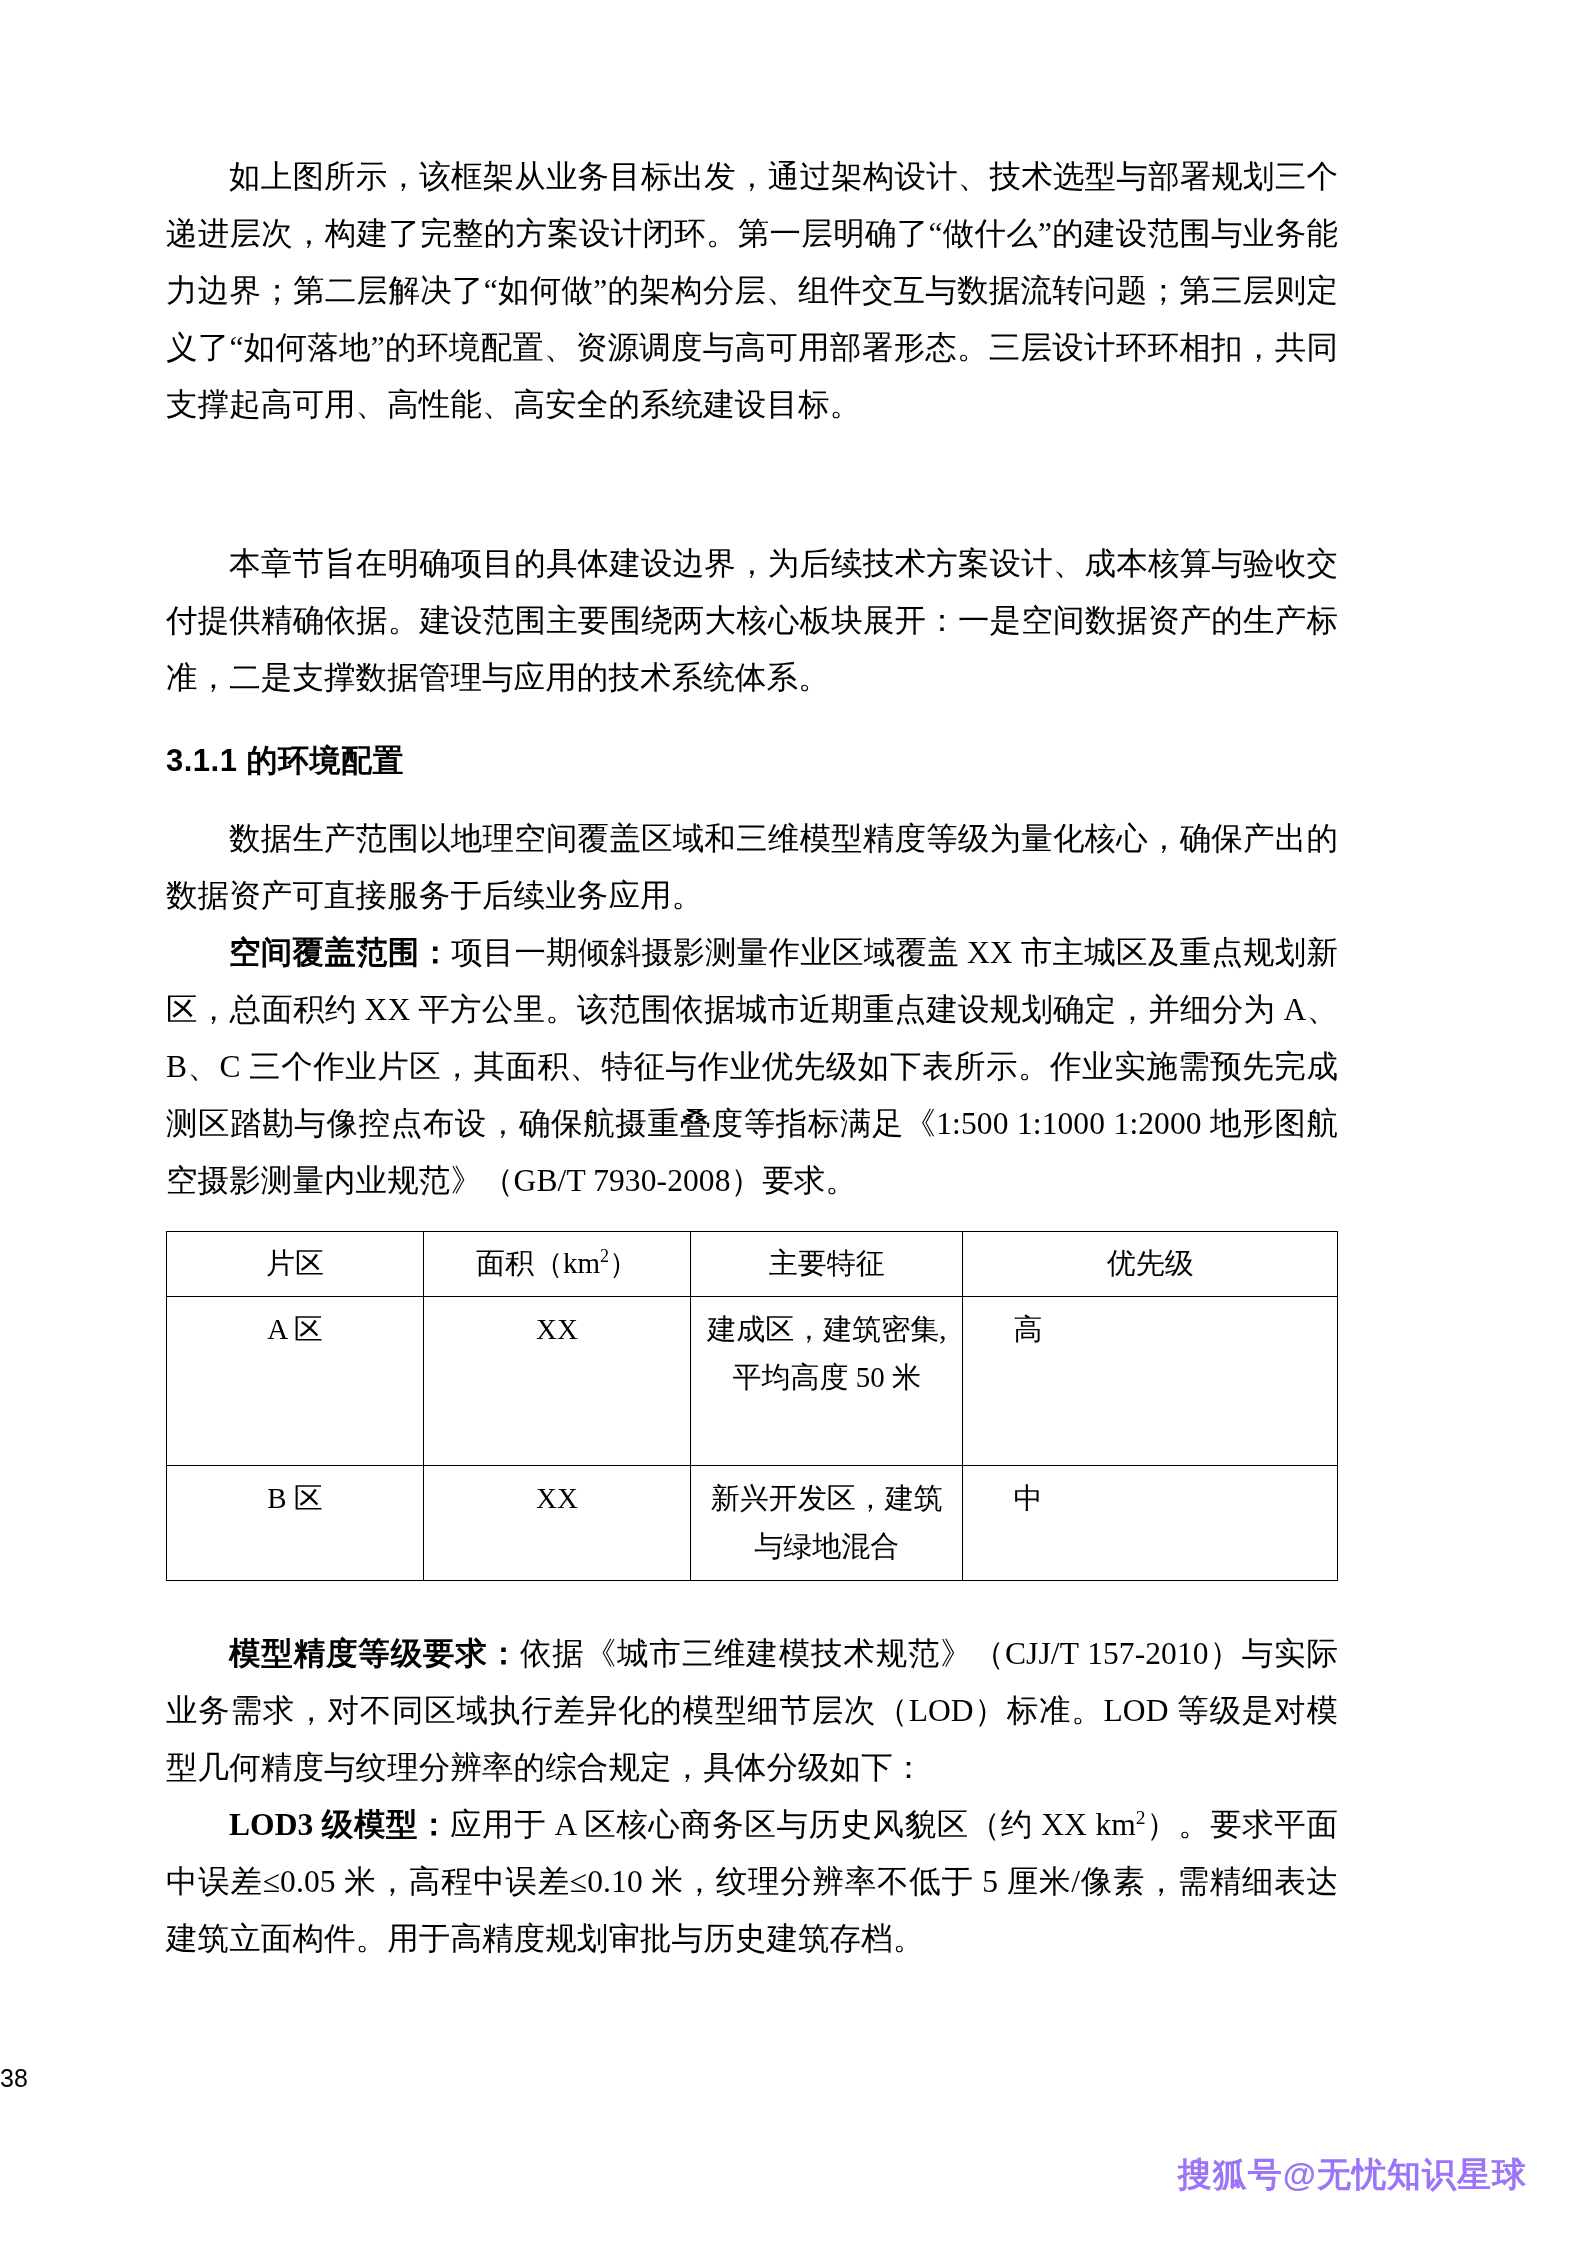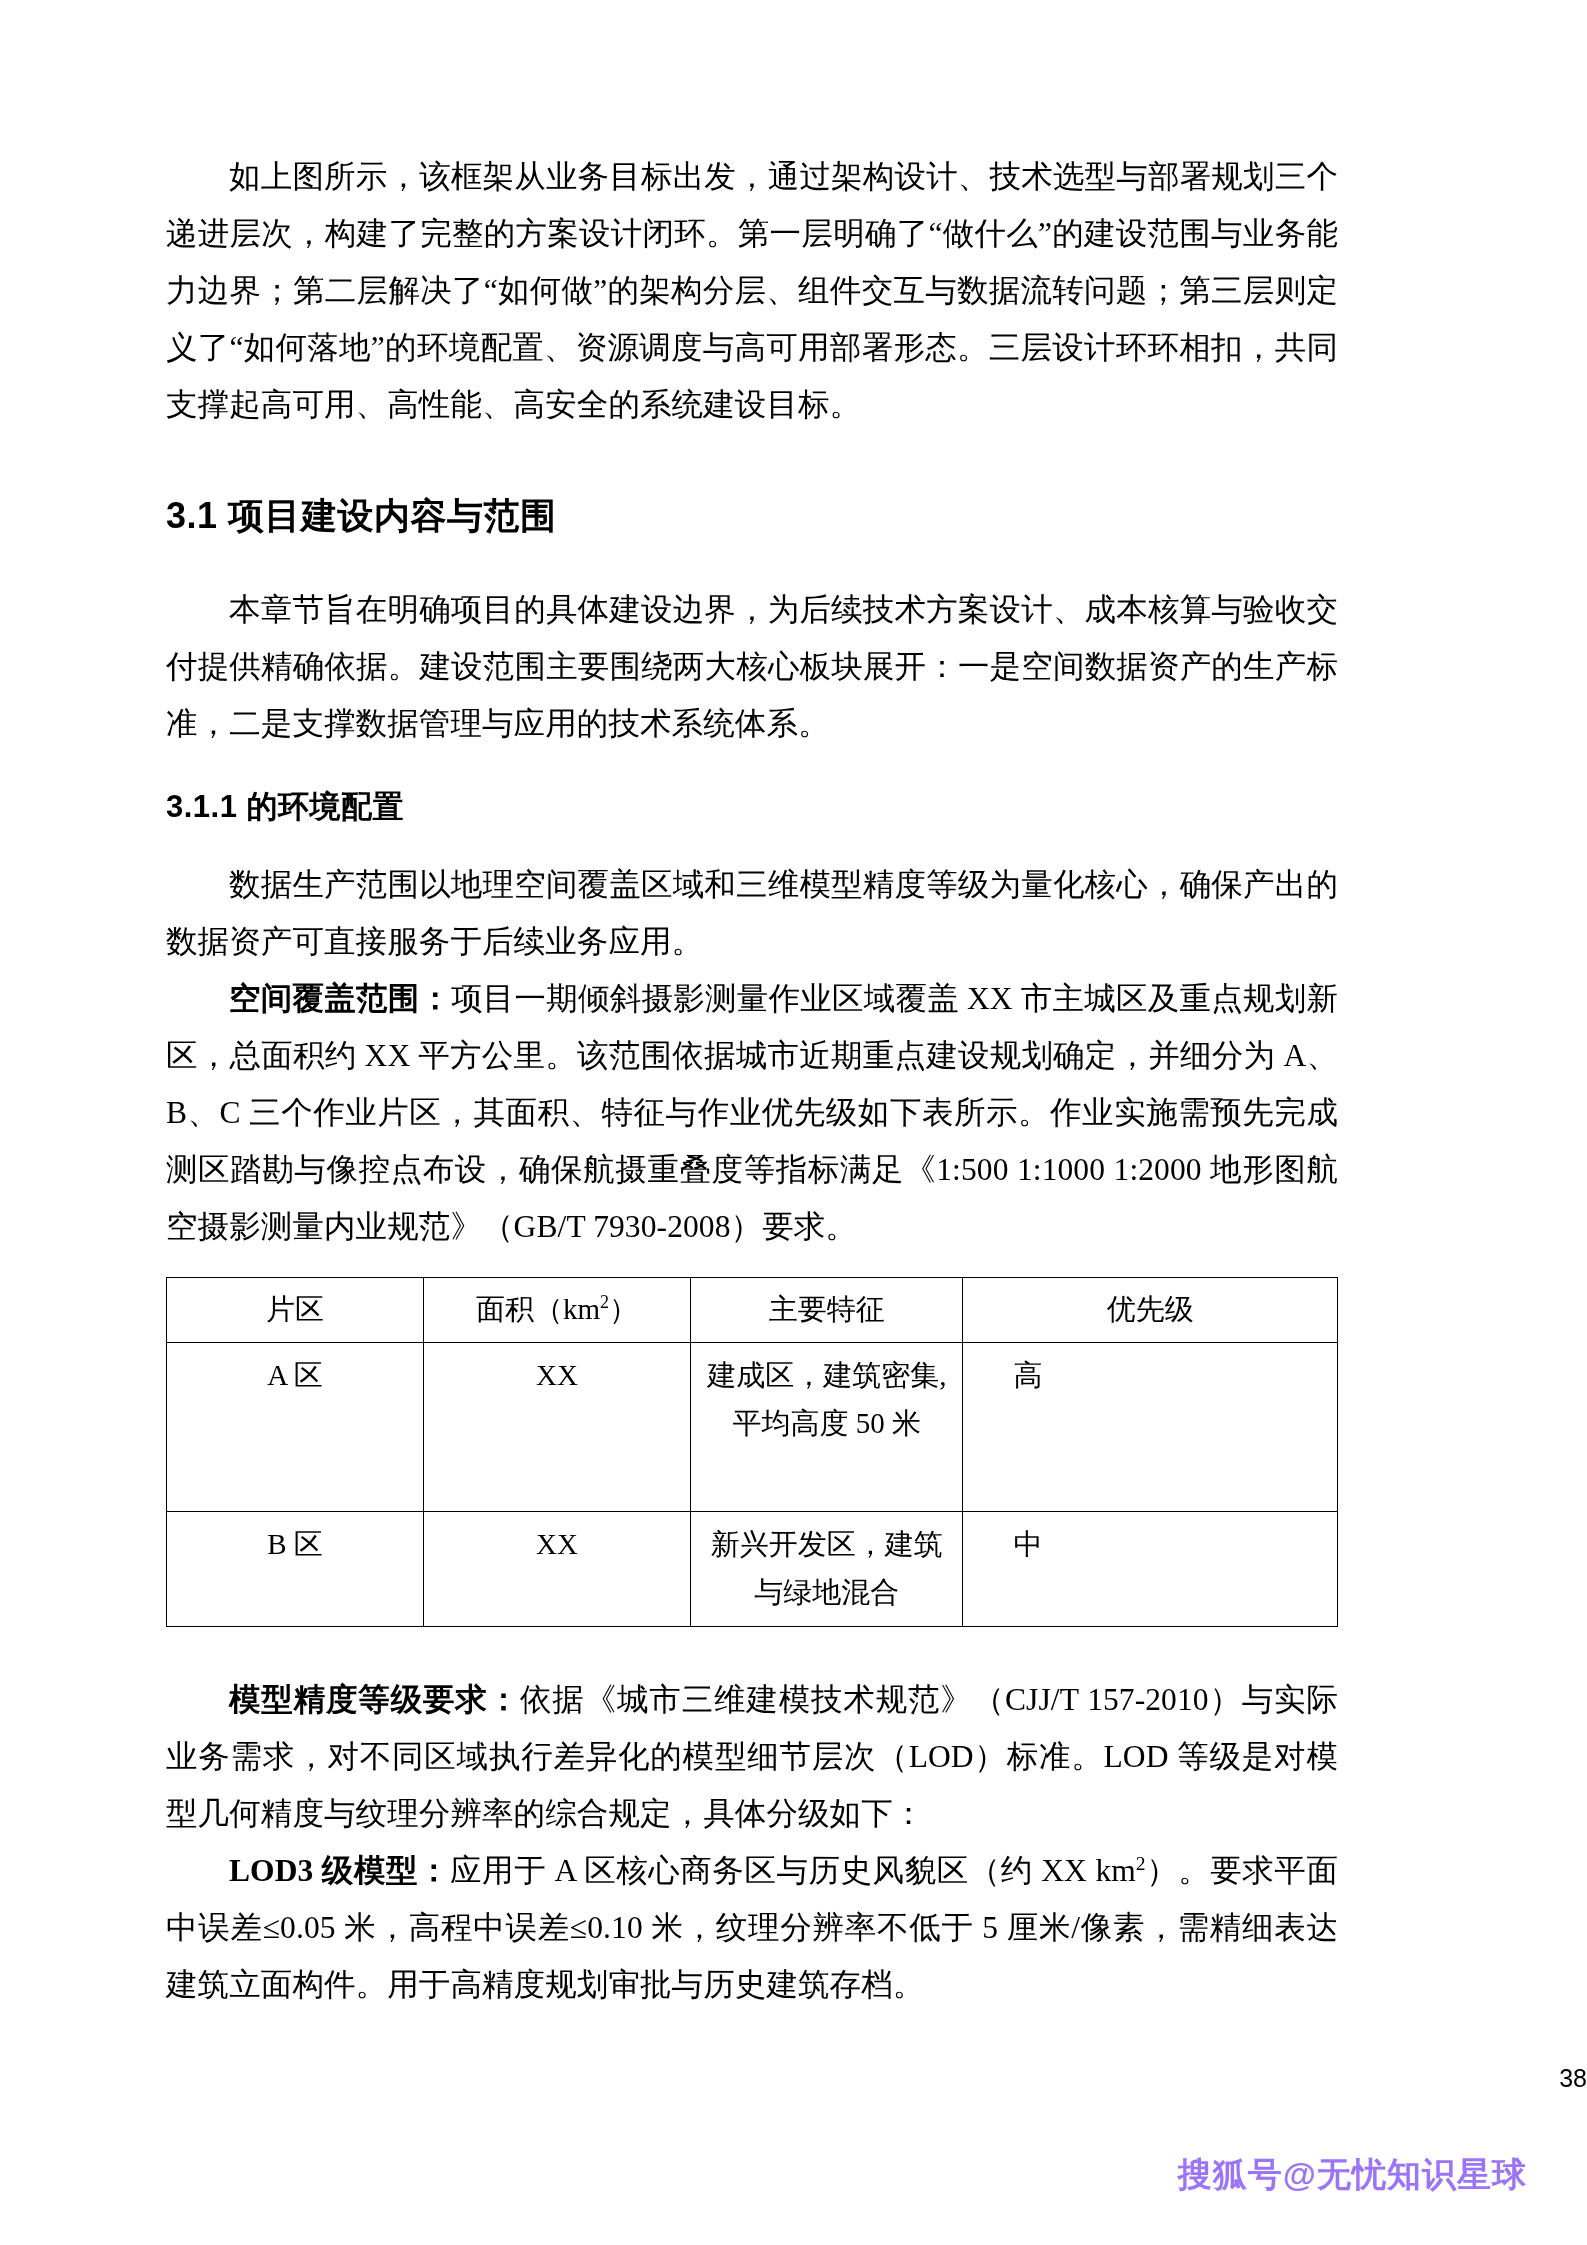--- a/index.html
+++ b/index.html
@@ -97,21 +97,21 @@
 
   
   sup { font-size: 0.62em; vertical-align: super; line-height: 0; }
 
   
   .page-number {
     position: absolute;
     left: 0;
     right: 0;
     top: 2064px;
-    text-align: right;
+    text-align: left;
     font-family: "Liberation Sans", "DejaVu Sans", sans-serif;
     font-size: 25px;
     color: #000000;
   }
   .watermark {
     position: absolute;
     right: 60px;
     top: 2152px;
     font-family: "Liberation Sans", "DejaVu Sans", sans-serif;
     font-size: 34px;
@@ -126,21 +126,20 @@
 
 <div class="page">
   <div class="content">
 
     <div class="sp-top"></div>
 
     <p class="body">如上图所示，该框架从业务目标出发，通过架构设计、技术选型与部署规划三个递进层次，构建了完整的方案设计闭环。第一层明确了“做什么”的建设范围与业务能力边界；第二层解决了“如何做”的架构分层、组件交互与数据流转问题；第三层则定义了“如何落地”的环境配置、资源调度与高可用部署形态。三层设计环环相扣，共同支撑起高可用、高性能、高安全的系统建设目标。</p>
 
     <div class="sp-a"></div>
 
-    <h2 class="h-sec">3.1  项目建设内容与范围</h2>
 
     <div class="sp-b"></div>
 
     <p class="body">本章节旨在明确项目的具体建设边界，为后续技术方案设计、成本核算与验收交付提供精确依据。建设范围主要围绕两大核心板块展开：一是空间数据资产的生产标准，二是支撑数据管理与应用的技术系统体系。</p>
 
     <div class="sp-c"></div>
 
     <h3 class="h-sub">3.1.1  的环境配置</h3>
 
     <div class="sp-d"></div>

